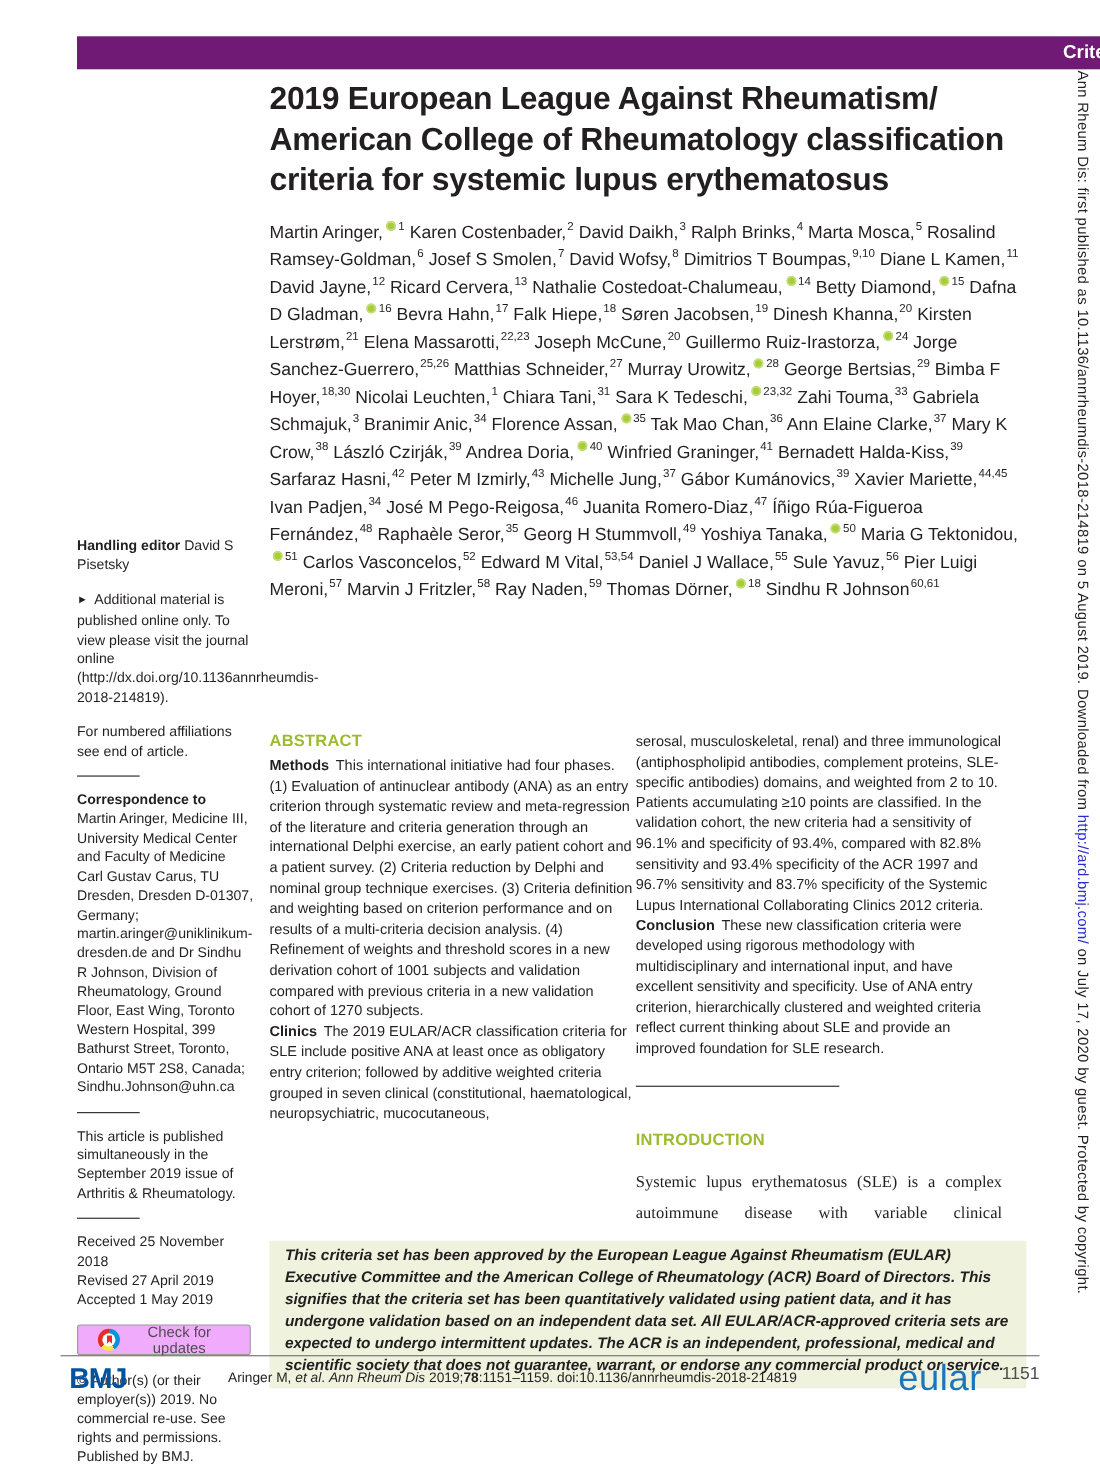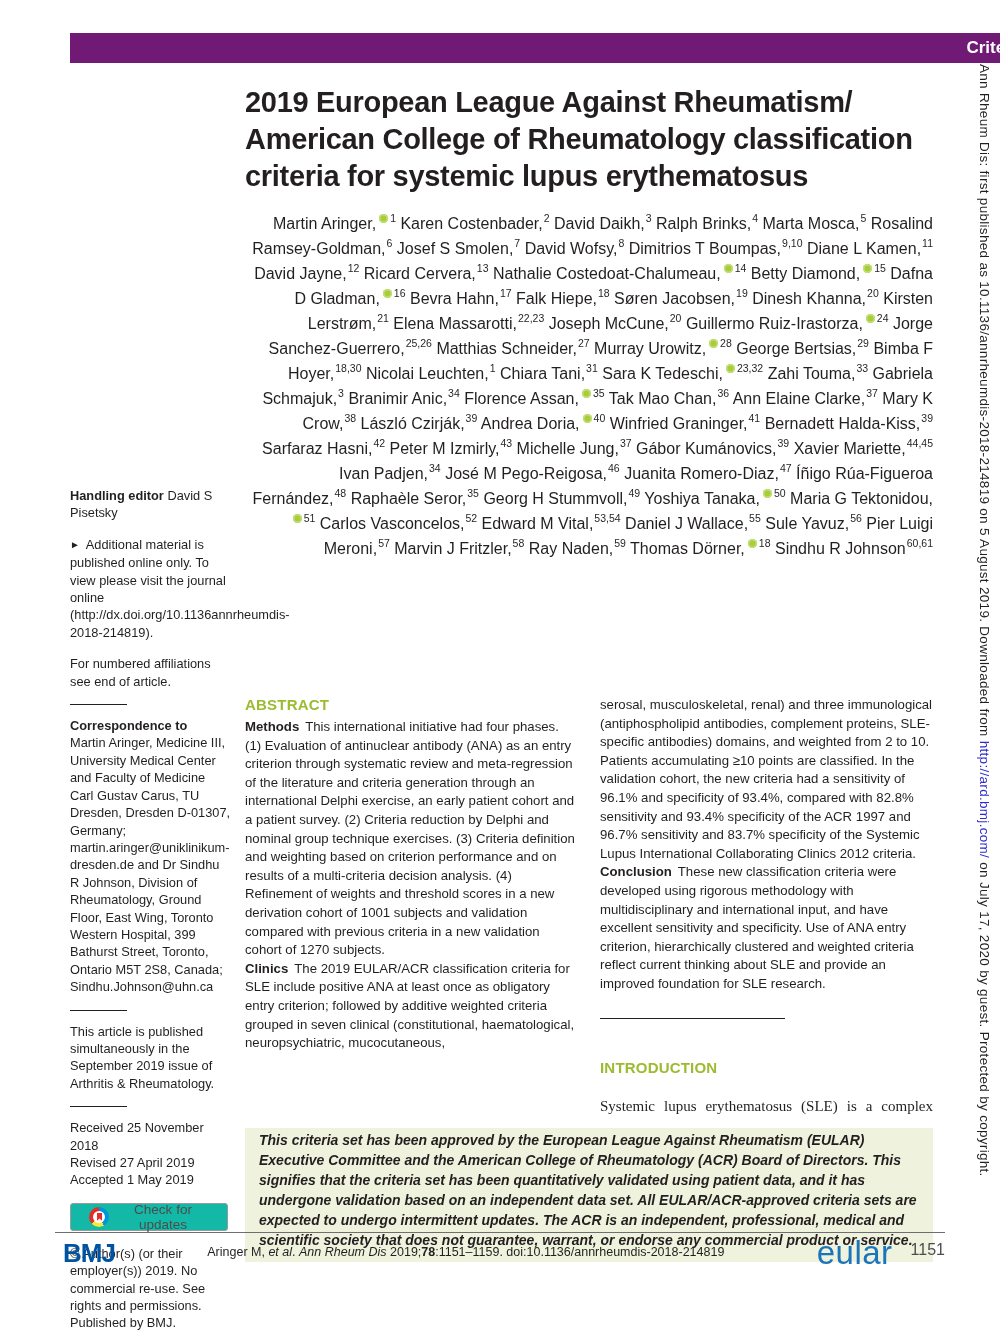--- a/index.html
+++ b/index.html
@@ -4,45 +4,45 @@
 <style>
   html,body{margin:0;padding:0;background:#ffffff;}
   .page{position:relative;width:1000px;height:1333px;background:#ffffff;overflow:hidden;
         font-family:"Liberation Sans",sans-serif;color:#231f20;}
 
   
   .banner{position:absolute;left:70px;top:33px;width:968px;height:30px;background:#701a75;}
   .banner-label{float:right;color:#ffffff;font-weight:bold;font-size:17px;line-height:30px;padding-right:12px;}
 
   
-  .main{position:absolute;left:245px;top:84px;width:688px;}
+  .main{position:absolute;left:245px;top:72px;width:688px;}
   .title{font-size:29px;line-height:37px;font-weight:700;letter-spacing:-0.3px;margin:0 0 16px 0;color:#231f20;}
-  .authors{font-size:16px;line-height:25px;width:688px;text-align:right;}
+  .authors{font-size:16px;line-height:25px;width:688px;}
   .authors sup{font-size:10.5px;line-height:0;position:relative;top:-7px;vertical-align:baseline;margin-left:1px;}
   .orcid{display:inline-block;width:9px;height:9px;border-radius:50%;background:#a6ce39;
          box-shadow:inset 0 0 0 1.5px #c6dd7a;position:relative;top:-6px;margin:0 1px 0 3px;}
 
   
-  .abstract{position:absolute;left:245px;top:696px;width:688px;display:flex;gap:22px;}
+  .abstract{position:absolute;left:245px;top:665px;width:688px;display:flex;}
   .abs-col{width:333px;}
   .green-head{color:#9cbb30;font-weight:bold;font-size:15px;letter-spacing:0.2px;margin:0 0 5px 0;}
   .abs-p{font-size:13.2px;line-height:18.6px;margin:0;}
   .abs-label{margin-right:6px;}
   .conclusion-divider{width:185px;border:none;border-top:1.3px solid #231f20;margin:24px 0 40px 0;}
   .intro-head{margin-top:12px;}
   .intro-text{font-family:"Liberation Serif",serif;font-size:15px;line-height:28px;margin:16px 0 0 0;
               text-align:justify;text-align-last:justify;}
 
   
   .sidebar{position:absolute;left:70px;top:487px;width:162px;font-size:12.8px;line-height:17.4px;}
   .sb-block{margin:0 0 14px 0;}
   .sb-divider{width:57px;border:none;border-top:1.3px solid #231f20;margin:10px 0 12px 0;}
   .arrow{font-size:10px;position:relative;top:-1px;margin-right:3px;}
   .check-btn{display:flex;align-items:center;gap:8px;border:1px solid #9a9a9a;border-radius:3px;
-             background:#14b8a6;width:158px;height:28px;padding:0 18px;margin:4px 0 14px 0;cursor:pointer;
+             background:#f0abfc;width:158px;height:28px;padding:0 18px;margin:4px 0 14px 0;cursor:pointer;
              font-size:13.5px;color:#4d4d4f;font-family:"Liberation Sans",sans-serif;}
   .crossmark{width:20px;height:20px;border-radius:50%;flex:0 0 20px;position:relative;
              background:conic-gradient(from 0deg,#0095da 0 150deg,#f5e93c 150deg 225deg,#e42c28 225deg 360deg);}
   .crossmark::before{content:"";position:absolute;left:4px;top:4px;width:12px;height:12px;border-radius:50%;background:#ffffff;}
   .crossmark::after{content:"";position:absolute;left:8px;top:6px;width:5px;height:8px;background:#e42c28;
              clip-path:polygon(0 0,100% 0,100% 100%,50% 70%,0 100%);}
 
   
   .approval{position:absolute;left:245px;top:1128px;width:688px;height:134px;box-sizing:border-box;
             background:#eff2dc;padding:2px 14px;font-style:italic;font-weight:600;

